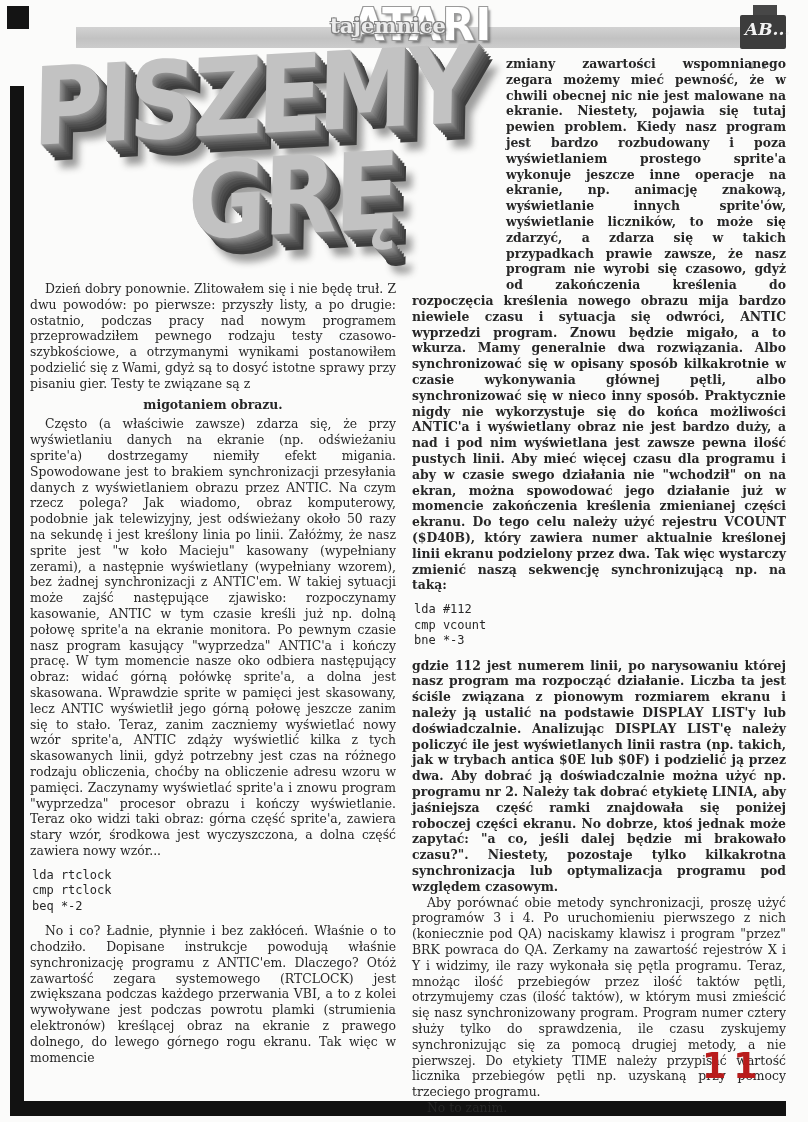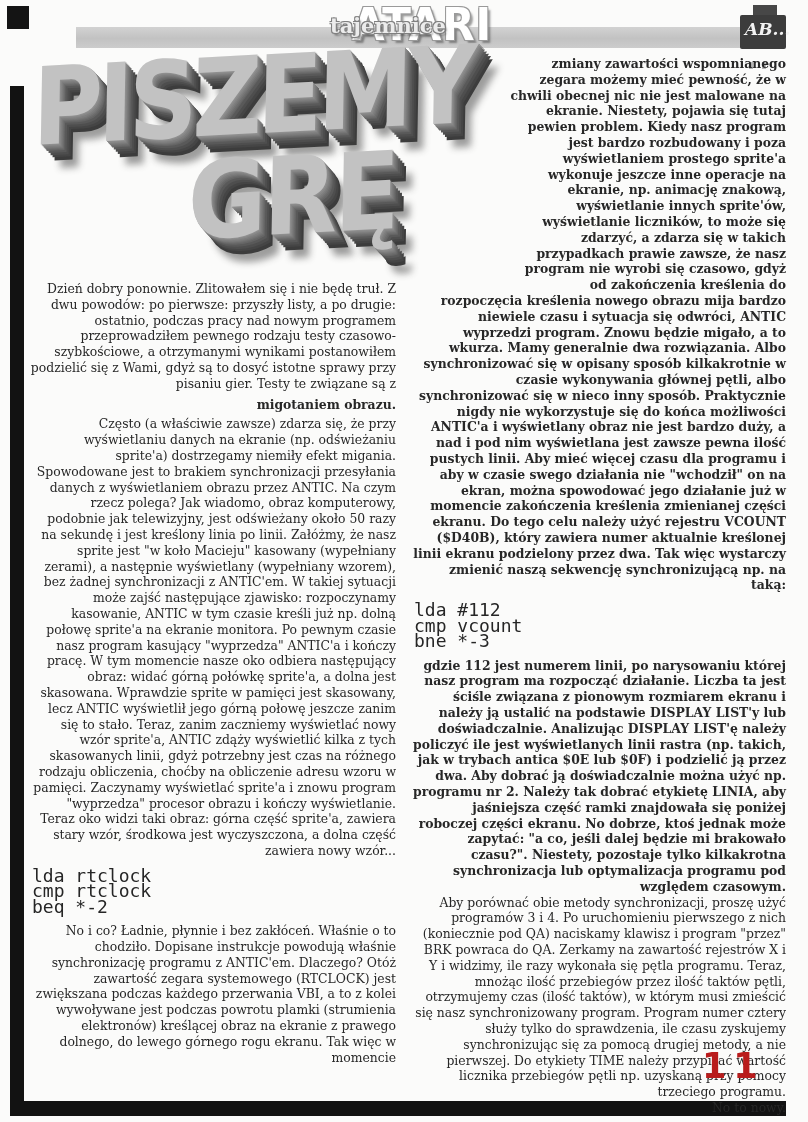--- a/index.html
+++ b/index.html
@@ -61,26 +61,26 @@
   .t2{left:150px;top:104px;font-size:96px;letter-spacing:-3px;transform:skewX(-4deg) scaleY(1.12);}
 
   
   .col{
     position:absolute;color:#272727;
     font-size:12.4px;line-height:15.8px;text-align:justify;
   }
   .left-col{left:30px;top:281px;width:366px;}
   .right-col{left:412px;top:56px;width:374px;}
   .wrap-spacer{float:left;width:94px;height:234px;}
-  .col p{margin:0;text-indent:15px;text-align:right;}
+  .col p{margin:0;text-indent:15px;}
   .col p.flush{text-indent:0;font-weight:bold;}
   .subhead{text-align:center;font-weight:700;text-indent:0 !important;margin:5px 0 4px 0 !important;}
   .asm{
     font-family:"DejaVu Sans Mono","Liberation Mono",monospace;
-    font-size:18px;line-height:15.5px;color:#262626;
+    font-size:12px;line-height:15.5px;color:#262626;
     margin:9px 0 9px 2px;white-space:pre;text-align:left;
   }
 
   .pagenum{
     position:absolute;left:702px;top:1046px;
     font-family:"DejaVu Sans",sans-serif;font-weight:800;font-size:35px;
     color:#b91c1c;letter-spacing:7px;
   }
 </style>
 </head>
@@ -119,18 +119,18 @@
   </div>
 
   <div class="col right-col">
     <div class="wrap-spacer"></div>
     <p class="flush">zmiany zawartości wspomnianego zegara możemy mieć pewność, że w chwili obecnej nic nie jest malowane na ekranie. Niestety, pojawia się tutaj pewien problem. Kiedy nasz program jest bardzo rozbudowany i poza wyświetlaniem prostego sprite'a wykonuje jeszcze inne operacje na ekranie, np. animację znakową, wyświetlanie innych sprite'ów, wyświetlanie liczników, to może się zdarzyć, a zdarza się w takich przypadkach prawie zawsze, że nasz program nie wyrobi się czasowo, gdyż od zakończenia kreślenia do rozpoczęcia kreślenia nowego obrazu mija bardzo niewiele czasu i sytuacja się odwróci, ANTIC wyprzedzi program. Znowu będzie migało, a to wkurza. Mamy generalnie dwa rozwiązania. Albo synchronizować się w opisany sposób kilkakrotnie w czasie wykonywania głównej pętli, albo synchronizować się w nieco inny sposób. Praktycznie nigdy nie wykorzystuje się do końca możliwości ANTIC'a i wyświetlany obraz nie jest bardzo duży, a nad i pod nim wyświetlana jest zawsze pewna ilość pustych linii. Aby mieć więcej czasu dla programu i aby w czasie swego działania nie "wchodził" on na ekran, można spowodować jego działanie już w momencie zakończenia kreślenia zmienianej części ekranu. Do tego celu należy użyć rejestru VCOUNT ($D40B), który zawiera numer aktualnie kreślonej linii ekranu podzielony przez dwa. Tak więc wystarczy zmienić naszą sekwencję synchronizującą np. na taką:</p>
     <pre class="asm">lda #112
 cmp vcount
 bne *-3</pre>
     <p class="flush">gdzie 112 jest numerem linii, po narysowaniu której nasz program ma rozpocząć działanie. Liczba ta jest ściśle związana z pionowym rozmiarem ekranu i należy ją ustalić na podstawie DISPLAY LIST'y lub doświadczalnie. Analizując DISPLAY LIST'ę należy policzyć ile jest wyświetlanych linii rastra (np. takich, jak w trybach antica $0E lub $0F) i podzielić ją przez dwa. Aby dobrać ją doświadczalnie można użyć np. programu nr 2. Należy tak dobrać etykietę LINIA, aby jaśniejsza część ramki znajdowała się poniżej roboczej części ekranu. No dobrze, ktoś jednak może zapytać: "a co, jeśli dalej będzie mi brakowało czasu?". Niestety, pozostaje tylko kilkakrotna synchronizacja lub optymalizacja programu pod względem czasowym.</p>
     <p>Aby porównać obie metody synchronizacji, proszę użyć programów 3 i 4. Po uruchomieniu pierwszego z nich (koniecznie pod QA) naciskamy klawisz i program "przez" BRK powraca do QA. Zerkamy na zawartość rejestrów X i Y i widzimy, ile razy wykonała się pętla programu. Teraz, mnożąc ilość przebiegów przez ilość taktów pętli, otrzymujemy czas (ilość taktów), w którym musi zmieścić się nasz synchronizowany program. Program numer cztery służy tylko do sprawdzenia, ile czasu zyskujemy synchronizując się za pomocą drugiej metody, a nie pierwszej. Do etykiety TIME należy przypisać wartość licznika przebiegów pętli np. uzyskaną przy pomocy trzeciego programu.</p>
-    <p>No to nowy.</p>
+    <p>No to zanim.</p>
   </div>
 
   <div class="pagenum">11</div>
 
 </div>
 
 </body></html>

